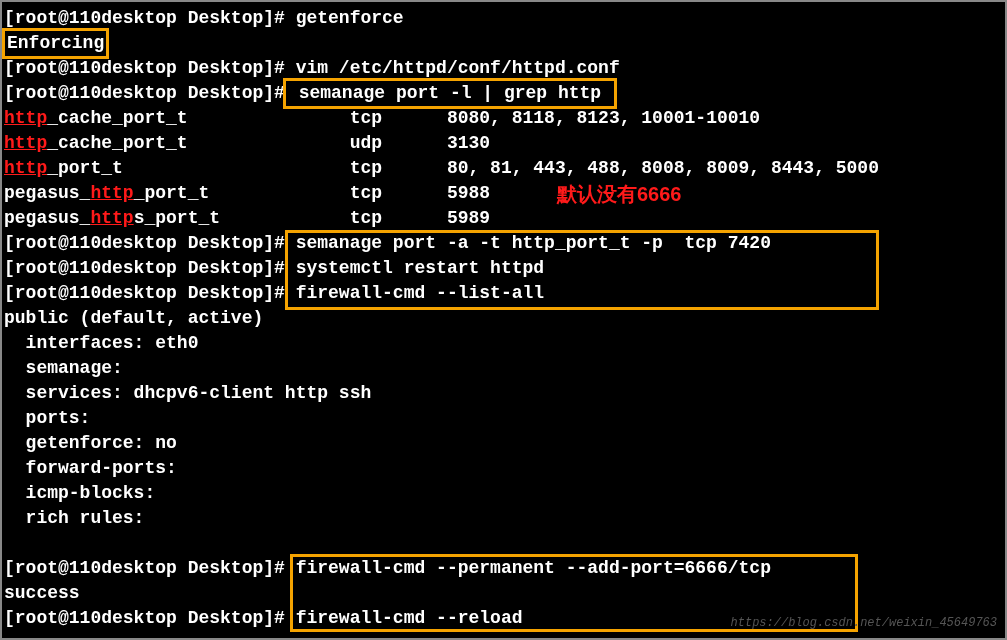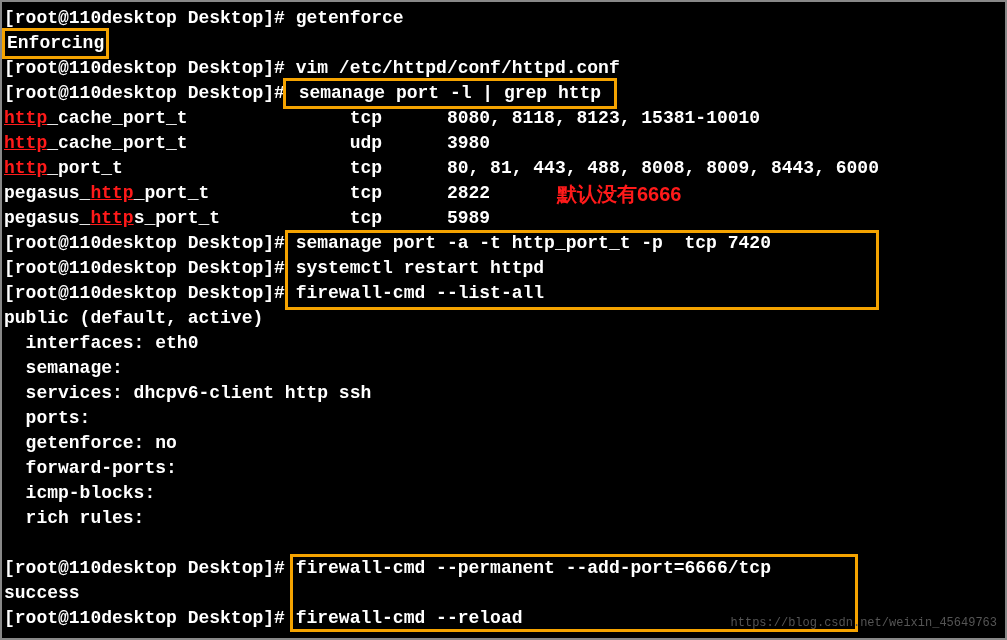--- a/index.html
+++ b/index.html
@@ -32,45 +32,46 @@
       font-weight: bold;
       position: absolute;
     }
     .watermark {
       position: absolute;
       right: 8px;
       bottom: 2px;
       color: #555;
       font-size: 12px;
       font-weight: normal;
+      font-style: italic;
     }
     .block-box {
       border: 3px solid #f5a300;
       padding: 0px 4px;
       position: absolute;
     }
   </style>
 </head>
 <body>
 
 <div class="line"><span>[root@110desktop Desktop]# </span><span>getenforce</span></div>
 
 <div class="line"><span class="hl-box">Enforcing</span></div>
 
 <div class="line"><span>[root@110desktop Desktop]# </span><span>vim /etc/httpd/conf/httpd.conf</span></div>
 
 <div class="line"><span>[root@110desktop Desktop]#</span><span class="hl-box"> semanage port -l | grep http </span></div>
 
-<div class="line"><span class="red">http</span><span>_cache_port_t               tcp      8080, 8118, 8123, 15381-10010</span></div>
+<div class="line"><span class="red">http</span><span>_cache_port_t               tcp      8080, 8118, 8123, 10001-10010</span></div>
 
-<div class="line"><span class="red">http</span><span>_cache_port_t               udp      3980</span></div>
+<div class="line"><span class="red">http</span><span>_cache_port_t               udp      3130</span></div>
 
-<div class="line"><span class="red">http</span><span>_port_t                     tcp      80, 81, 443, 488, 8008, 8009, 8443, 6000</span></div>
+<div class="line"><span class="red">http</span><span>_port_t                     tcp      80, 81, 443, 488, 8008, 8009, 8443, 5000</span></div>
 
-<div class="line"><span>pegasus_</span><span class="red">http</span><span>_port_t             tcp      2822</span></div>
+<div class="line"><span>pegasus_</span><span class="red">http</span><span>_port_t             tcp      5988</span></div>
 
 <div class="line"><span>pegasus_</span><span class="red">http</span><span>s_port_t            tcp      5989</span></div>
 
 <div class="line"><span>[root@110desktop Desktop]</span><span># semanage port -a -t http_port_t -p  tcp 7420        </span></div>
 
 <div class="line"><span>[root@110desktop Desktop]</span><span># systemctl restart httpd                             </span></div>
 
 <div class="line"><span>[root@110desktop Desktop]</span><span># firewall-cmd --list-all                             </span></div>
 
 <div class="line">public (default, active)</div>

